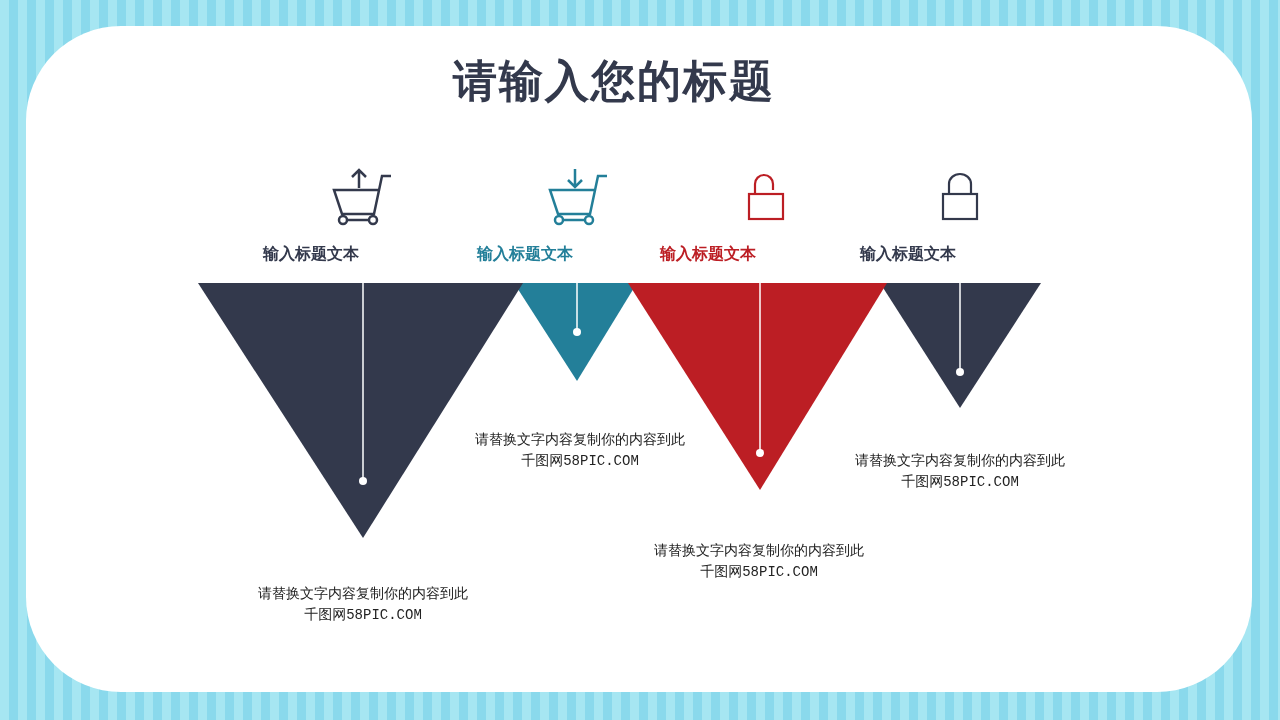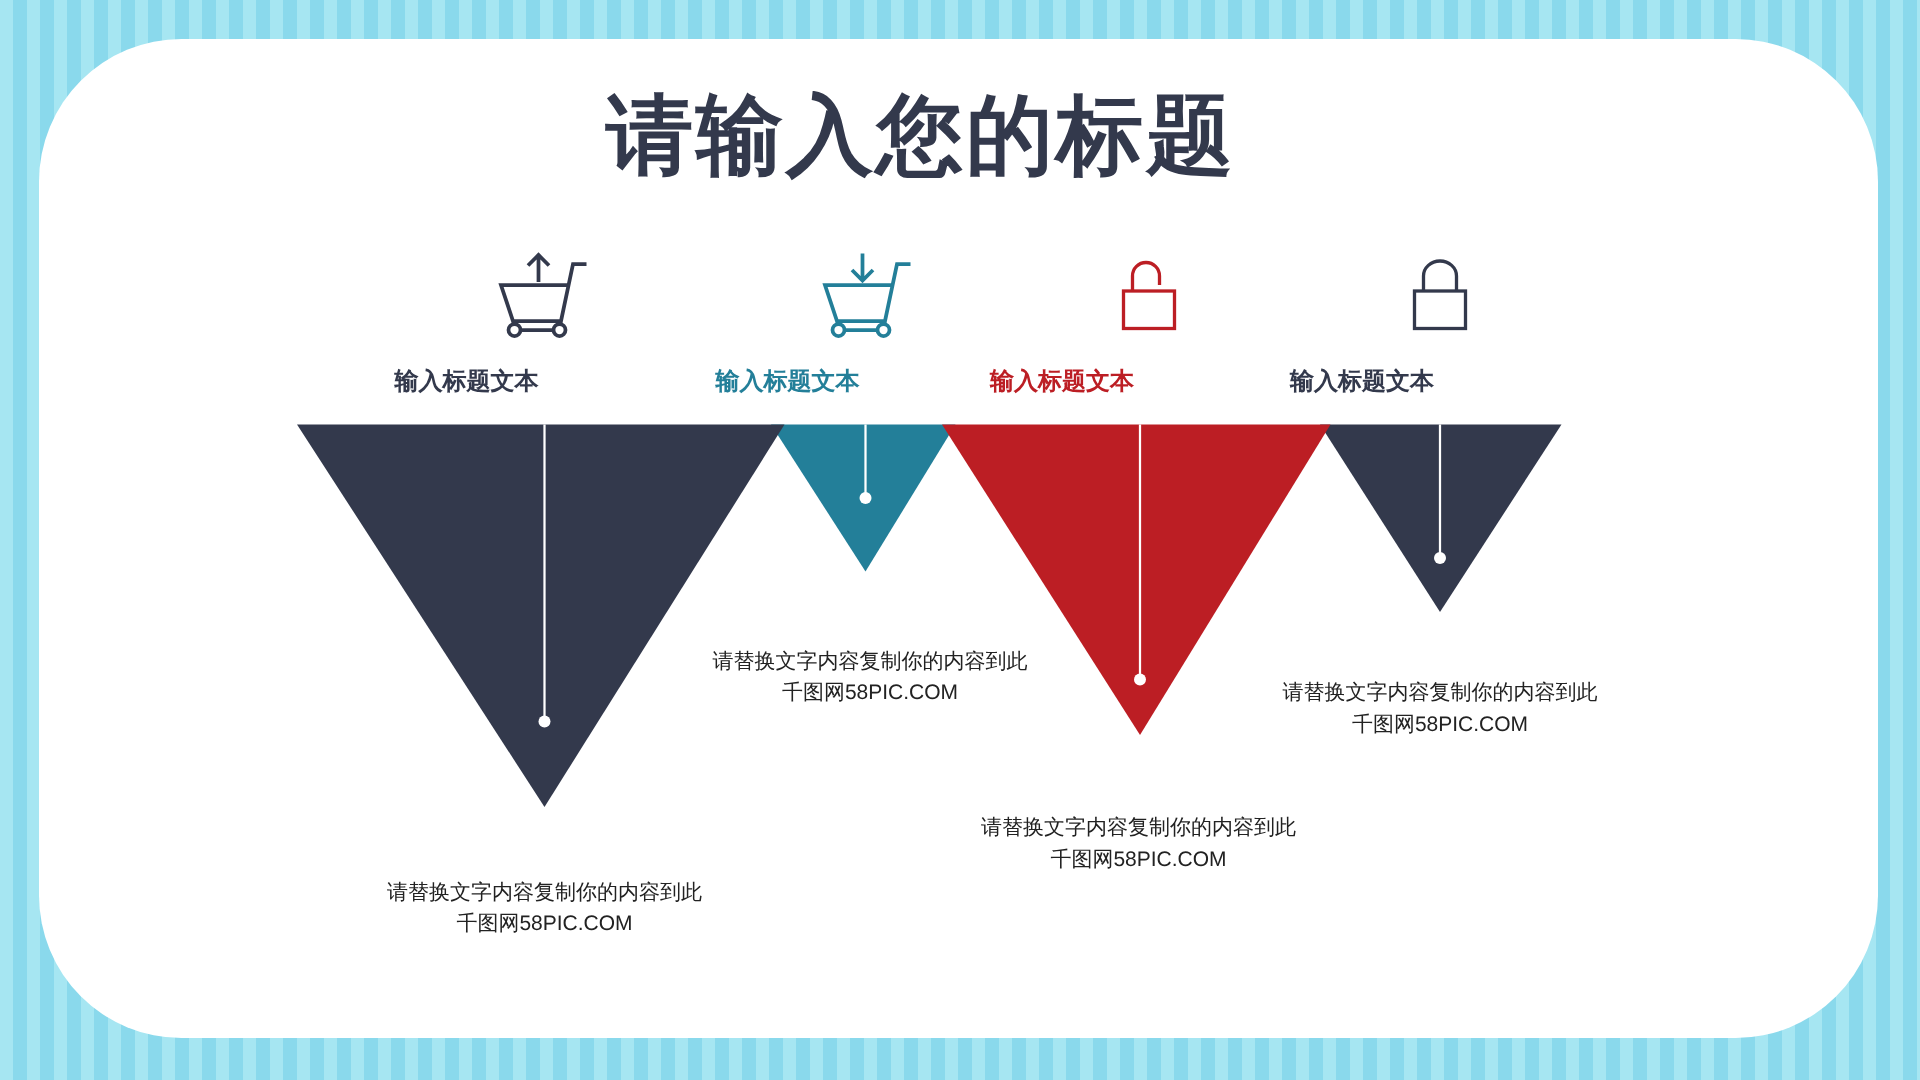--- a/index.html
+++ b/index.html
@@ -7,31 +7,31 @@
     width: 1280px; height: 720px; overflow: hidden; position: relative;
     font-family: "DejaVu Sans", "Liberation Sans", sans-serif;
     background: repeating-linear-gradient(90deg, #a6e6f2 0px, #a6e6f2 9px, #8ad9ec 9px, #8ad9ec 18px);
   }
   .card {
     position: absolute; left: 26px; top: 26px; width: 1226px; height: 666px;
     background: #ffffff; border-radius: 95px;
   }
   .title {
     position: absolute; left: 0; top: 52px; width: 1226px; text-align: center;
-    font-size: 58px; font-weight: bold; color: #33394c; letter-spacing: 2px;
+    font-size: 44px; font-weight: bold; color: #33394c; letter-spacing: 2px;
     font-family: "DejaVu Serif", "Liberation Serif", serif;
   }
   .icon { position: absolute; }
   .label {
     position: absolute; width: 200px; text-align: left; font-size: 16px; font-weight: bold;
   }
   .shapes { position: absolute; left: 0; top: 0; width: 1280px; height: 720px; }
   .desc {
     position: absolute; width: 260px; text-align: center; font-size: 14px; line-height: 21px; color: #222222;
-    font-family: Liberation Sans, sans-serif;
+    font-family: Liberation Mono, monospace;
   }
 </style>
 </head>
 <body>
 
 <div class="card"></div>
 
 <div class="title" style="left:26px;width:1176px;">请输入您的标题</div>
 
 <svg class="icon" style="left:330px;top:168px;" width="64" height="60" viewBox="0 0 64 60">

